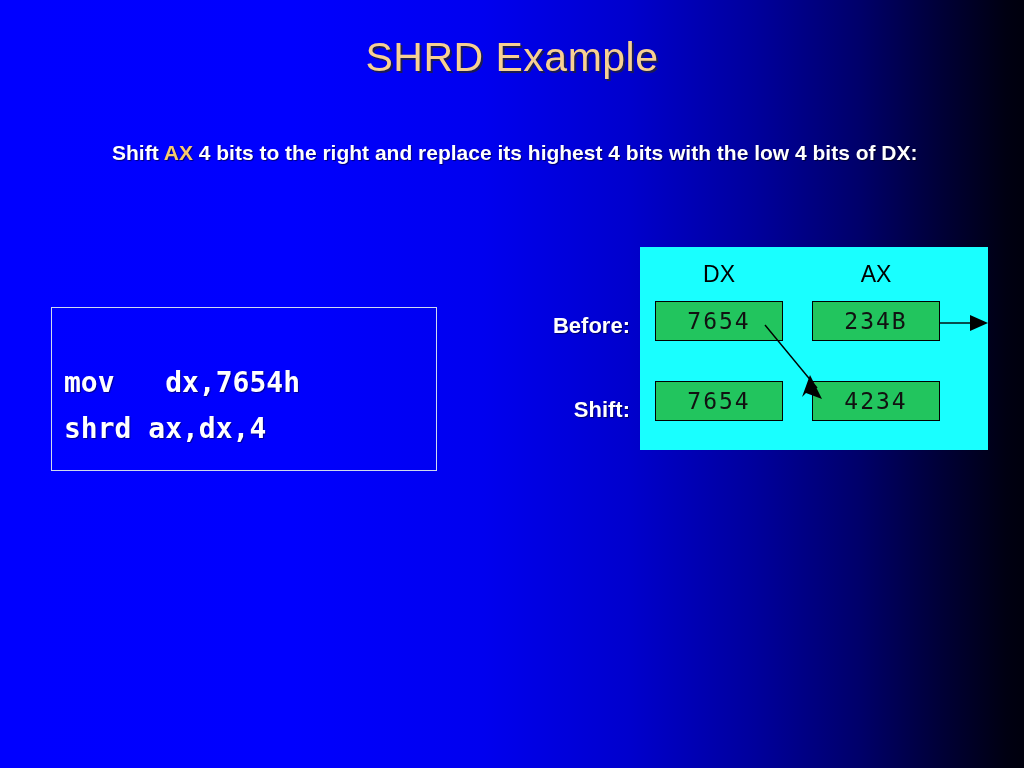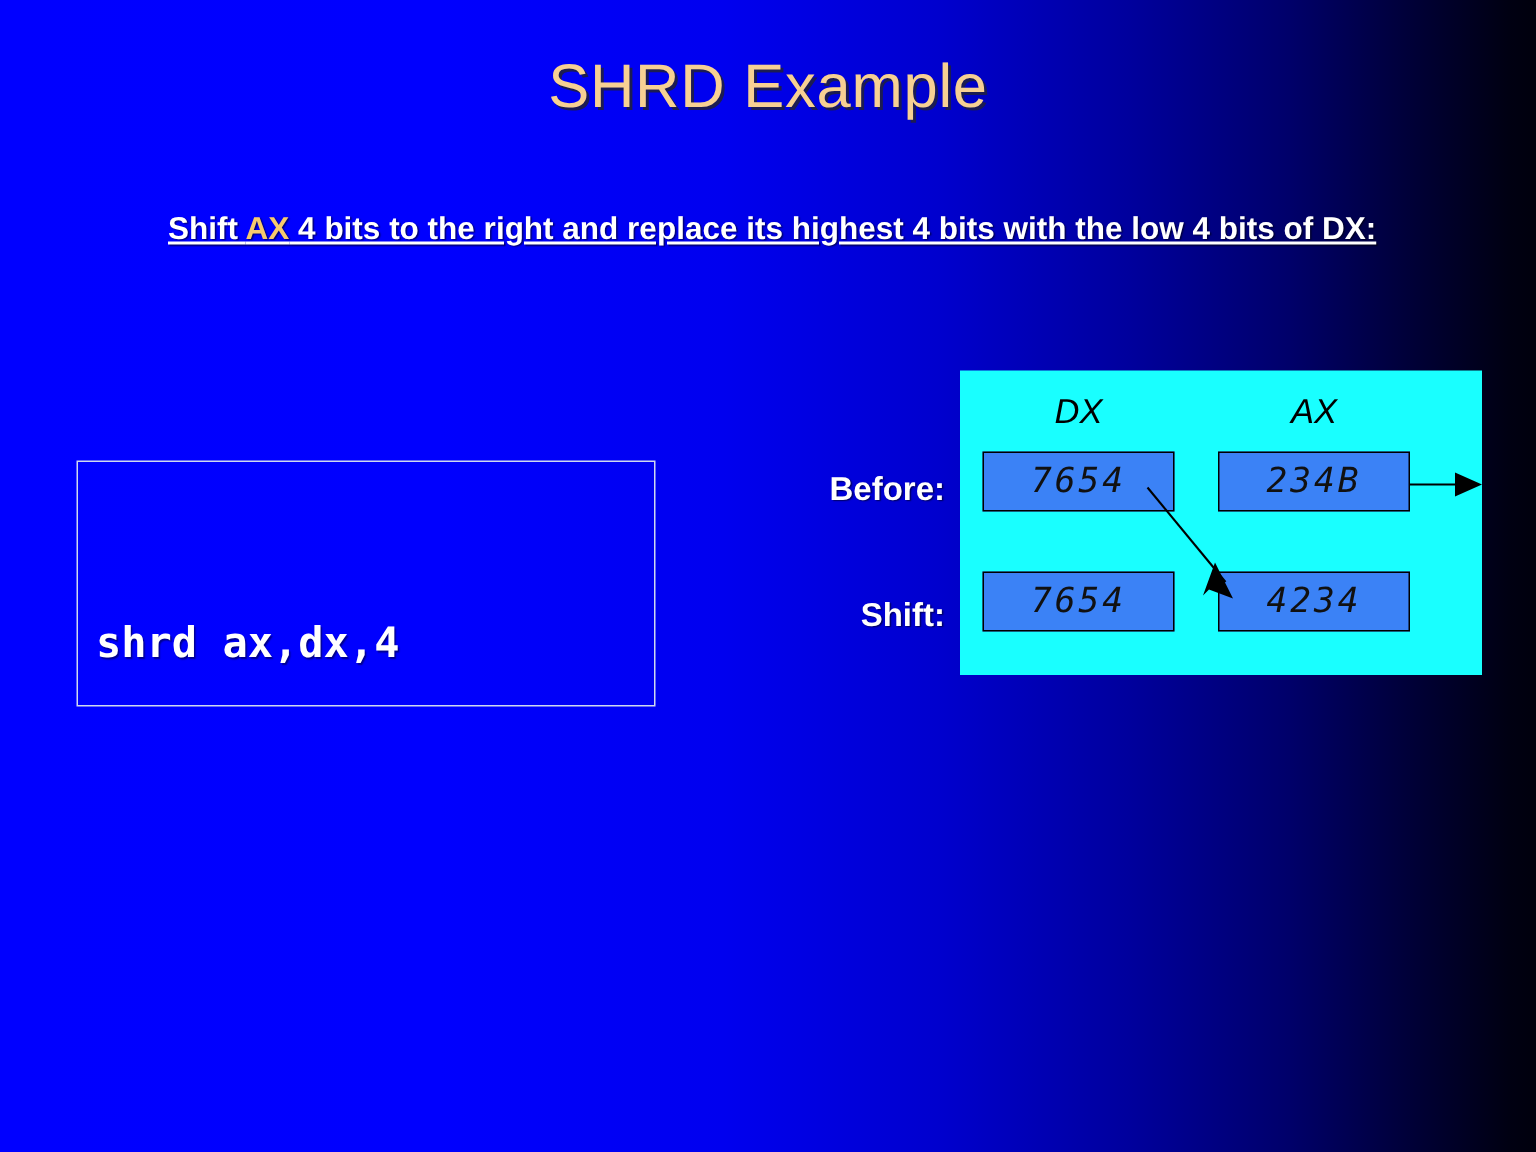--- a/index.html
+++ b/index.html
@@ -50,21 +50,20 @@
   #body-text {
     position: absolute;
     left: 112px;
     top: 138px;
     width: 810px;
     font-size: 21px;
     font-weight: bold;
     color: #ffffff;
     line-height: 30px;
     text-shadow: 1px 1px 1px rgba(0,0,0,0.55);
-    text-decoration: underline;
   }
   #body-text .hl {
     color: #f6c96e;
   }
 
   
   #code-box {
     position: absolute;
     left: 51px;
     top: 307px;
@@ -102,39 +101,38 @@
   #label-after  { left: 520px; top: 397px; }
 
   
   #diagram {
     position: absolute;
     left: 640px;
     top: 247px;
     width: 348px;
     height: 203px;
     background: #19ffff;
-    font-style: italic;
   }
 
   .reg-header {
     position: absolute;
     width: 128px;
     text-align: center;
     font-size: 23px;
     color: #000000;
     font-weight: normal;
   }
   #hdr-dx { left: 15px; top: 14px; }
   #hdr-ax { left: 172px; top: 14px; }
 
   .val-box {
     position: absolute;
     width: 128px;
     height: 40px;
-    background: #3b82f6;
+    background: #22c55e;
     border: 1px solid #000000;
     box-sizing: border-box;
     font-family: "DejaVu Sans Mono", "Liberation Mono", monospace;
     font-size: 23px;
     color: #111111;
     text-align: center;
     line-height: 38px;
     letter-spacing: 2px;
   }
   #box-dx-before { left: 15px;  top: 54px; }
@@ -156,20 +154,21 @@
 
 <div id="slide">
 
   <div id="title">SHRD Example</div>
 
   <div id="body-text">
     <span>Shift </span><span class="hl">AX</span><span> 4 bits to the right and replace its highest 4 bits with the low 4 bits of DX:</span>
   </div>
 
   <div id="code-box">
+    <div class="code-line l1">mov   dx,7654h</div>
     <div class="code-line l2">shrd ax,dx,4</div>
   </div>
 
   <div class="row-label" id="label-before">Before:</div>
   <div class="row-label" id="label-after">Shift:</div>
 
   <div id="diagram">
 
     <div class="reg-header" id="hdr-dx">DX</div>
     <div class="reg-header" id="hdr-ax">AX</div>

